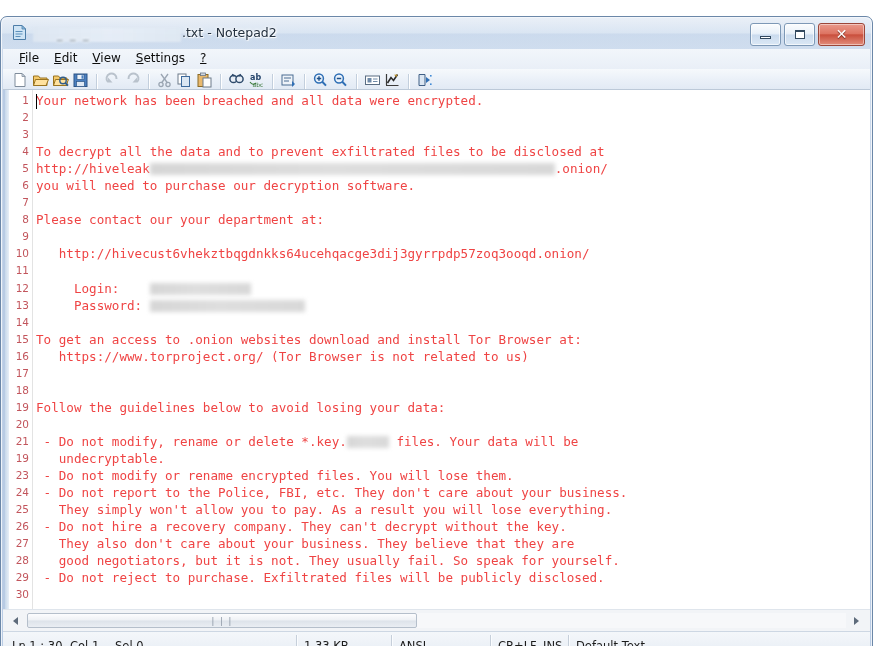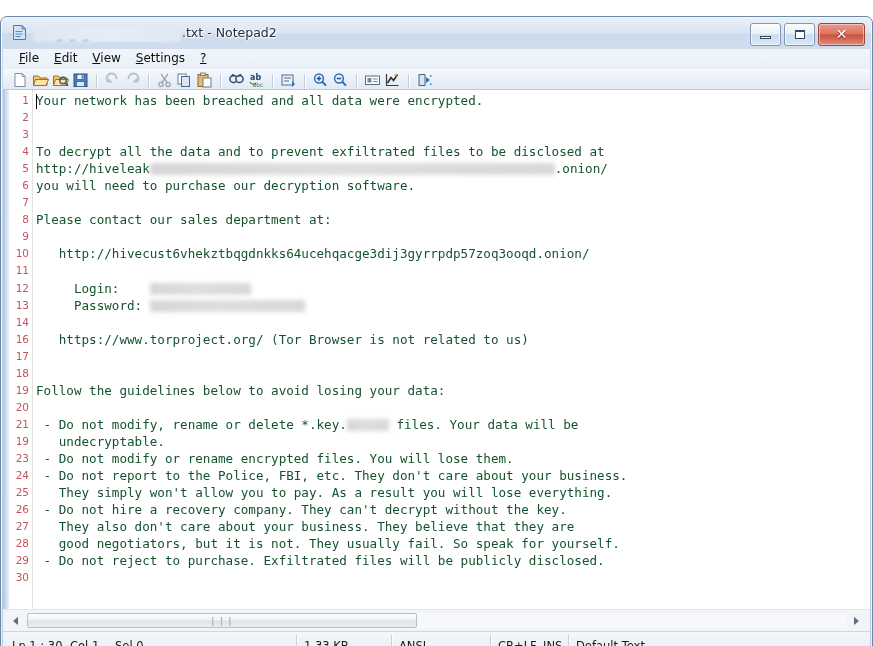--- a/index.html
+++ b/index.html
@@ -227,21 +227,21 @@
     width: 24px;
     text-align: right;
     font-family: "DejaVu Sans", "Liberation Sans", sans-serif;
     font-size: 10.5px;
     line-height: 17.05px;
     color: #c2555c;
   }
   .tx {
     position: absolute;
     left: 31px; top: 0;
-    color: #14532d;
+    color: #ef4444;
     white-space: pre;
   }
   .redact {
     display: inline-block;
     vertical-align: baseline;
     height: 12px;
     background: linear-gradient(to right, #d6d6d6, #dedede 45%, #d8d8d8);
     filter: blur(2.2px);
     margin-bottom: -2px;
   }
@@ -534,27 +534,28 @@
       <div class="gutter-strip"></div>
     </div>
     <div class="code-area" id="code-area">
         <div class="row"><span class="ln">1</span><span class="tx">Your network has been breached and all data were encrypted.</span><span class="caret"></span></div>
         <div class="row"><span class="ln">2</span></div>
         <div class="row"><span class="ln">3</span><span class="tx"></span></div>
         <div class="row"><span class="ln">4</span><span class="tx">To decrypt all the data and to prevent exfiltrated files to be disclosed at</span></div>
         <div class="row"><span class="ln">5</span><span class="tx"><span>http://hiveleak</span><span class="redact" style="width: 405px;"></span><span>.onion/</span></span></div>
         <div class="row"><span class="ln">6</span><span class="tx">you will need to purchase our decryption software.</span></div>
         <div class="row"><span class="ln">7</span><span class="tx"></span></div>
-        <div class="row"><span class="ln">8</span><span class="tx">Please contact our sales department at:</span></div>
+        <div class="row"><span class="ln">8</span><span class="tx">Please contact our your department at:</span></div>
         <div class="row"><span class="ln">9</span><span class="tx"></span></div>
         <div class="row"><span class="ln">10</span><span class="tx">   http://hivecust6vhekztbqgdnkks64ucehqacge3dij3gyrrpdp57zoq3ooqd.onion/</span></div>
         <div class="row"><span class="ln">11</span><span class="tx"></span></div>
         <div class="row"><span class="ln">12</span><span class="tx"><span>     Login:    </span><span class="redact" style="width: 101px;"></span></span></div>
         <div class="row"><span class="ln">13</span><span class="tx"><span>     Password: </span><span class="redact" style="width: 155px;"></span></span></div>
         <div class="row"><span class="ln">14</span><span class="tx"></span></div>
+        <div class="row"><span class="ln">15</span><span class="tx">To get an access to .onion websites download and install Tor Browser at:</span></div>
         <div class="row"><span class="ln">16</span><span class="tx">   https://www.torproject.org/ (Tor Browser is not related to us)</span></div>
         <div class="row"><span class="ln">17</span><span class="tx"></span></div>
         <div class="row"><span class="ln">18</span><span class="tx"></span></div>
         <div class="row"><span class="ln">19</span><span class="tx">Follow the guidelines below to avoid losing your data:</span></div>
         <div class="row"><span class="ln">20</span><span class="tx"></span></div>
         <div class="row"><span class="ln">21</span><span class="tx"><span> - Do not modify, rename or delete *.key.</span><span class="redact" style="width: 42px;"></span><span> files. Your data will be</span></span></div>
         <div class="row"><span class="ln">19</span><span class="tx">   undecryptable.</span></div>
         <div class="row"><span class="ln">23</span><span class="tx"> - Do not modify or rename encrypted files. You will lose them.</span></div>
         <div class="row"><span class="ln">24</span><span class="tx"> - Do not report to the Police, FBI, etc. They don't care about your business.</span></div>
         <div class="row"><span class="ln">25</span><span class="tx">   They simply won't allow you to pay. As a result you will lose everything.</span></div>

